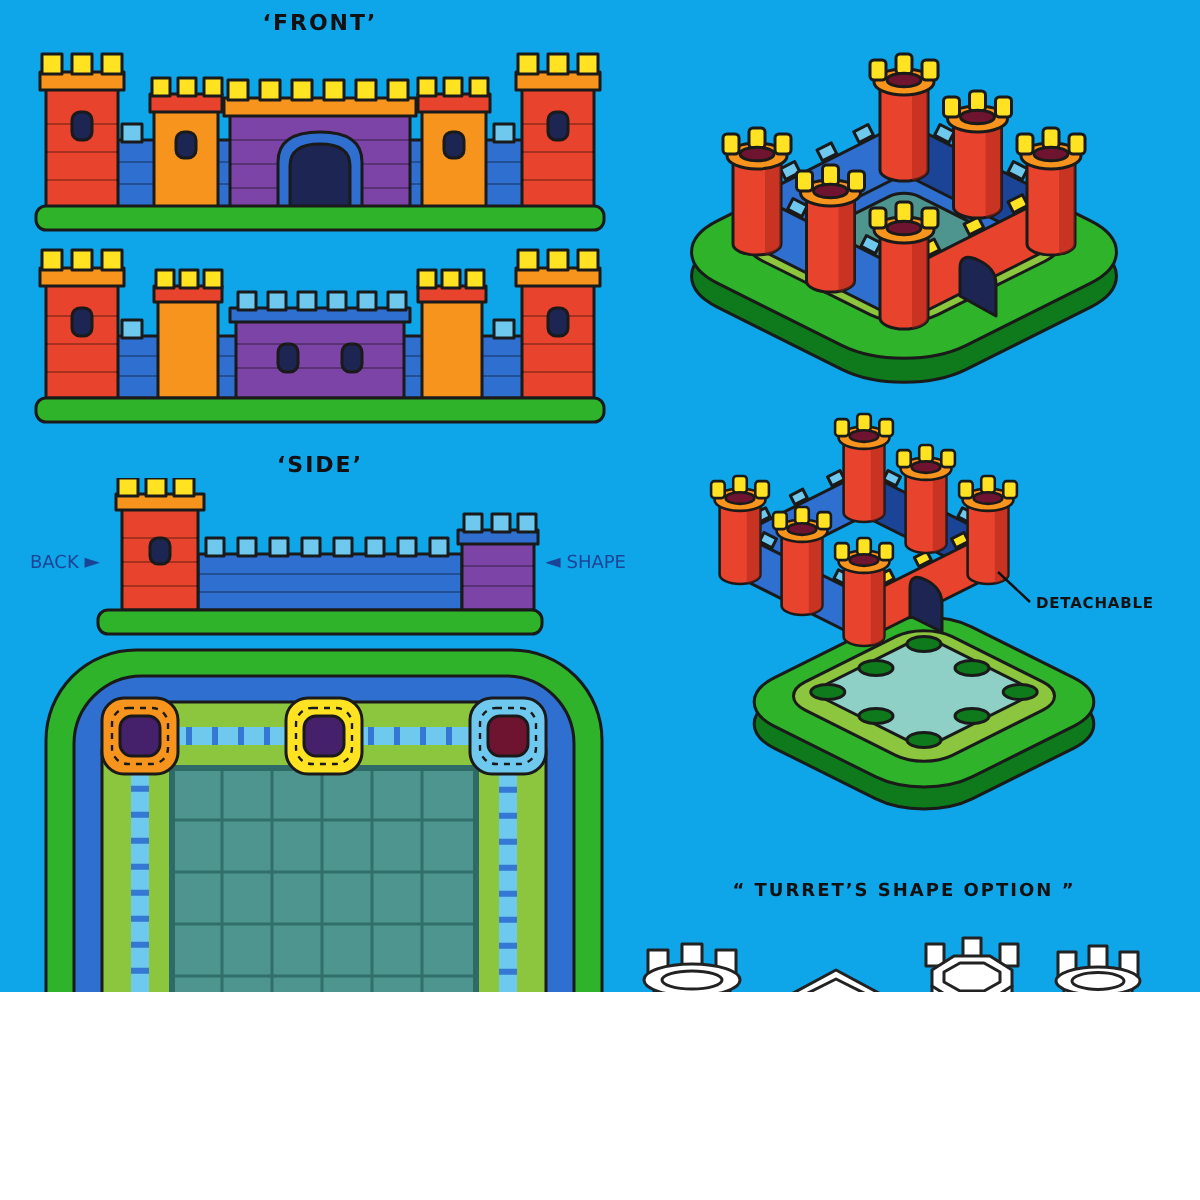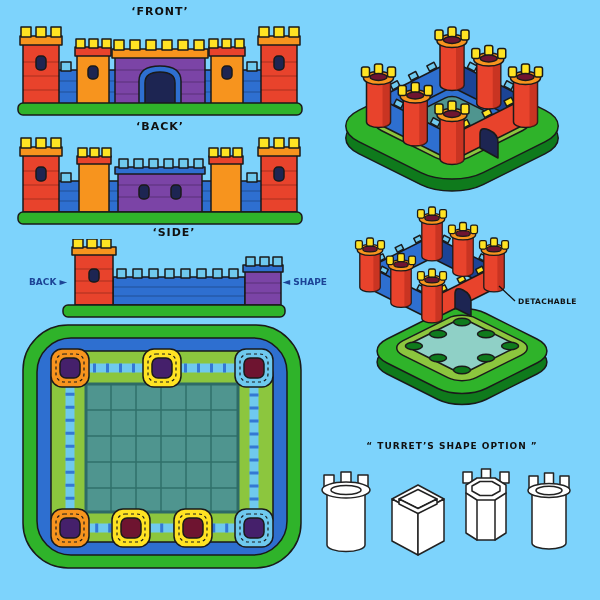--- a/index.html
+++ b/index.html
@@ -1,35 +1,35 @@
 <!DOCTYPE html>
 <html style="--green: #2fb32a; --green-dark: #0f7a1c; --green-light: #8cc63e; --blue: #2e6fd0; --blue-dark: #1c4496; --blue-light: #6fc9ee; --navy: #1d2552; --teal: #4f958f; --teal-dark: #2e6b66; --teal-light: #8fd0c6; --red: #e8432c; --red-dark: #a32416; --dark-red: #6e1430; --orange: #f7941e; --yellow: #ffe323; --purple: #7b44a6; --purple-dark: #45206b; --outline: #1a1a1a;"><head>
 <meta charset="utf-8">
 <style>
   *{box-sizing:border-box}
   html,body{margin:0;padding:0}
   body{width:600px;height:600px;background:#fff;font-family:"DejaVu Sans",sans-serif}
-  .sheet{position:relative;width:600px;height:600px;background:#7dd3fc;overflow:hidden}
+  .sheet{position:relative;width:600px;height:496px;background:#0ea5e9;overflow:hidden}
   .view{position:absolute}
   .view-label{font-size:11px;font-weight:700;color:#111;text-align:center;letter-spacing:1px;height:13px;line-height:13px;white-space:nowrap}
   svg{display:block}
   
   .ol{stroke:var(--outline);stroke-width:1.5;stroke-linejoin:round;stroke-linecap:round}
   .f-green{fill:var(--green)} .f-green-dark{fill:var(--green-dark)} .f-green-light{fill:var(--green-light)}
   .f-blue{fill:var(--blue)} .f-blue-dark{fill:var(--blue-dark)} .f-blue-light{fill:var(--blue-light)}
   .f-navy{fill:var(--navy)} .f-teal{fill:var(--teal)} .f-teal-light{fill:var(--teal-light)}
   .f-red{fill:var(--red)} .f-red-dark{fill:var(--red-dark)} .f-dark-red{fill:var(--dark-red)}
   .f-orange{fill:var(--orange)} .f-yellow{fill:var(--yellow)}
   .f-purple{fill:var(--purple)} .f-purple-dark{fill:var(--purple-dark)}
   .bricks{stroke:rgba(0,0,0,.28);stroke-width:1;fill:none}
   .grid{stroke:var(--teal-dark);stroke-width:1.5;fill:none;opacity:.9}
   .walk-base{fill:none;stroke:var(--blue-light);stroke-width:9}
   .walk-dash{fill:none;stroke:var(--blue);stroke-width:9;stroke-dasharray:3 10;opacity:.9}
   .dash{fill:none;stroke:var(--outline);stroke-width:1.2;stroke-dasharray:3 3}
-  .side-tag{position:absolute;font-size:9px;font-weight:700;color:var(--blue-dark);white-space:nowrap}
+  .side-tag{position:absolute;font-size:9px;font-weight:400;color:var(--blue-dark);white-space:nowrap}
   .side-tag .arrow{font-size:10px}
   .tag-back{left:0;top:50px}
   .tag-front{right:-8px;top:50px}
   .detach-text{font-size:7.5px;font-weight:700;fill:#111;letter-spacing:.4px;font-family:"DejaVu Sans",sans-serif}
   .la{fill:#fff;stroke:#222;stroke-width:1.5;stroke-linejoin:round;stroke-linecap:round}
   .lan{fill:none;stroke:#222;stroke-width:1.5;stroke-linejoin:round;stroke-linecap:round}
 </style>
 </head>
 <body>
 
@@ -91,21 +91,20 @@
         <rect x="244" y="9" width="10" height="10" class="f-yellow ol"></rect>
           <rect x="259" y="9" width="10" height="10" class="f-yellow ol"></rect>
           <rect x="274" y="9" width="10" height="10" class="f-yellow ol"></rect>
         <rect x="259" y="38" width="10" height="14" rx="4" class="f-navy ol"></rect>
       </g>
       <rect x="3" y="85" width="284" height="12" rx="5" class="f-green ol"></rect>
     </svg>
   </section>
 
   <section class="view" style="left:15px;top:120px;width:290px">
-    <div class="view-label">‘BACK’</div>
     <svg width="290" height="92" viewBox="0 0 290 92">
       <g>
         <rect x="40" y="48" width="210" height="31" class="f-blue ol"></rect>
         <path class="bricks" d="M40,58 H250 M40,68 H250"></path>
         <rect x="46" y="40" width="10" height="9" class="f-blue-light ol"></rect>
         <rect x="232" y="40" width="10" height="9" class="f-blue-light ol"></rect>
       </g>
       <g>
         <rect x="103" y="40" width="84" height="39" class="f-purple ol"></rect>
         <path class="bricks" d="M103,52 H187 M103,64 H187"></path>
@@ -150,21 +149,21 @@
         <rect x="243" y="14" width="42" height="9" class="f-orange ol"></rect>
         <rect x="244" y="5" width="10" height="10" class="f-yellow ol"></rect>
           <rect x="259" y="5" width="10" height="10" class="f-yellow ol"></rect>
           <rect x="274" y="5" width="10" height="10" class="f-yellow ol"></rect>
         <rect x="259" y="34" width="10" height="14" rx="4" class="f-navy ol"></rect>
       </g>
       <rect x="3" y="79" width="284" height="12" rx="5" class="f-green ol"></rect>
     </svg>
   </section>
 
-  <section class="view" style="left:29px;top:226px;width:290px">
+  <section class="view" style="left:15px;top:226px;width:290px">
     <div class="view-label">‘SIDE’</div>
     <div class="side-tag tag-back">
       <span>BACK</span>
       <span class="arrow">►</span>
     </div>
     <div class="side-tag tag-front">
       <span class="arrow">◄</span>
       <span>SHAPE</span>
     </div>
     <svg width="290" height="80" viewBox="0 0 290 80">

